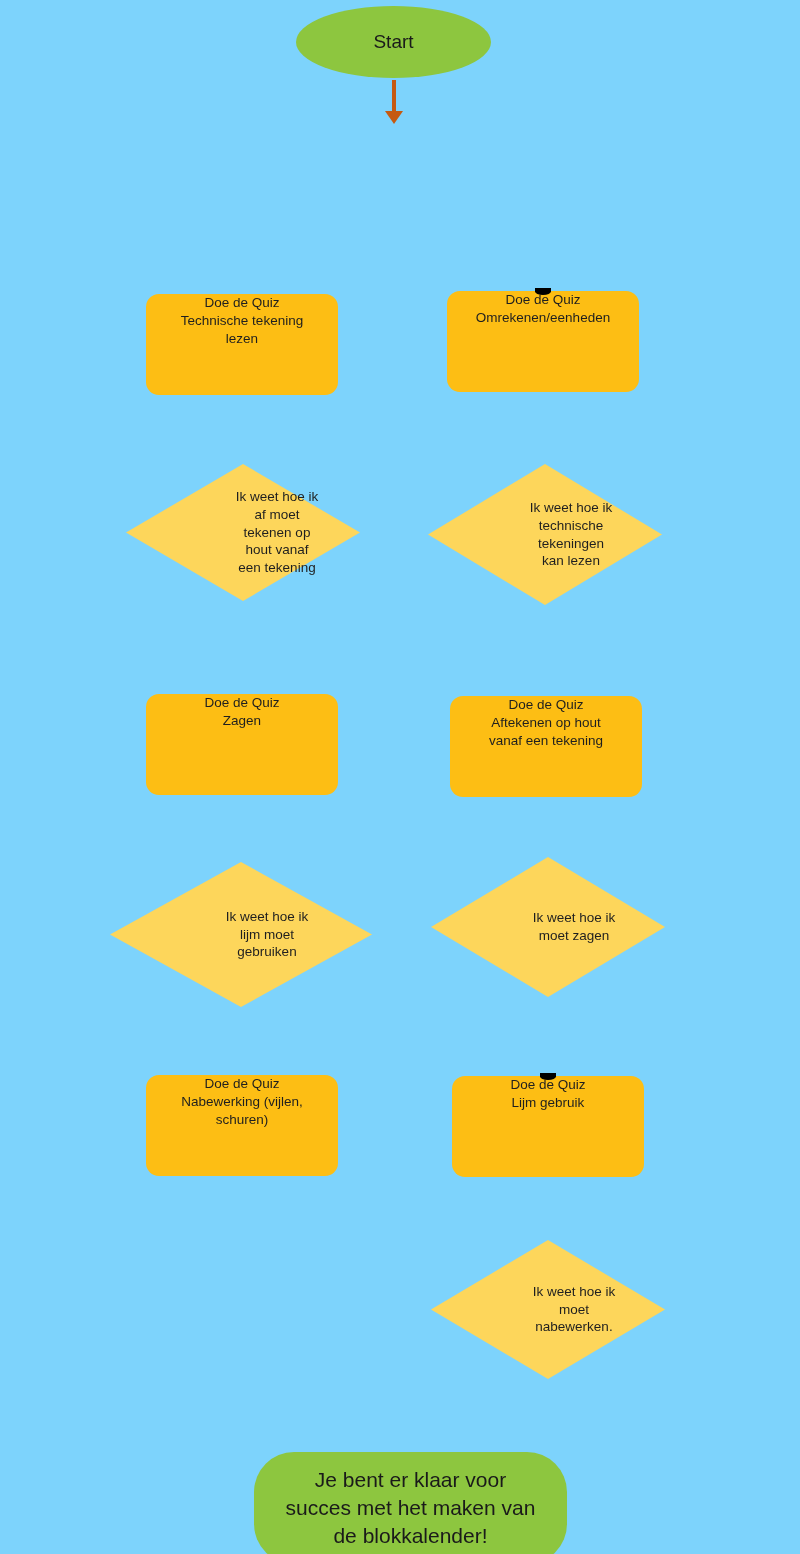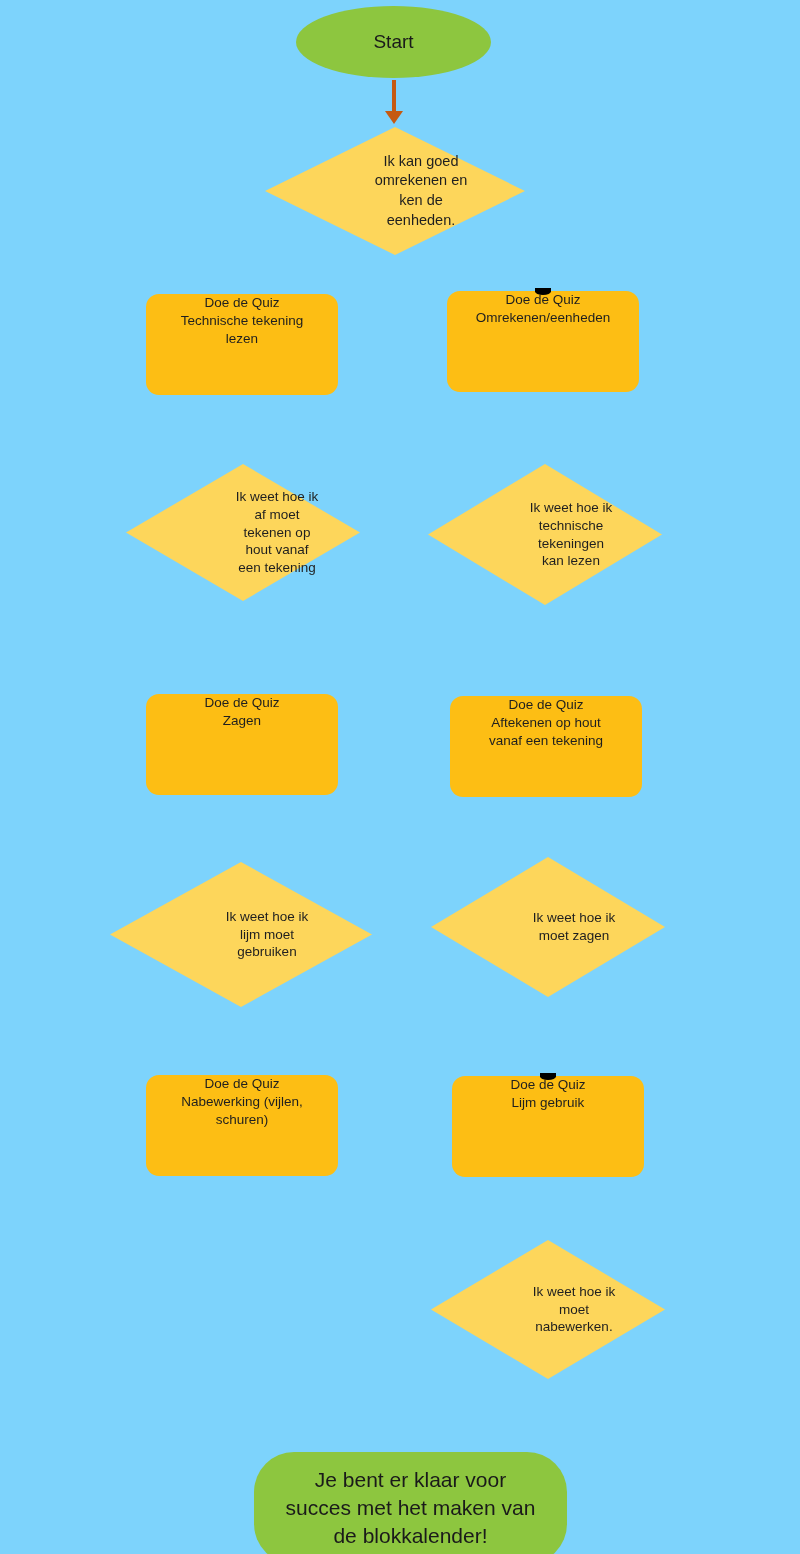--- a/index.html
+++ b/index.html
@@ -143,27 +143,20 @@
 
   <div class="node terminator ellipse" style="left:296px; top:6px; width:195px; height:72px;">
     <span class="label">Start</span>
   </div>
 
   <div class="arrow" style="left:384px; top:80px; width:20px; height:44px;">
     <div class="stem" style="height:32px;"></div>
     <div class="head"></div>
   </div>
 
-  <div class="node decision lg nudge-r nudge-u2" style="left:265px; top:127px; width:260px; height:128px;">
-    <div class="shape"></div>
-    <div class="label">Ik kan goed
-omrekenen en
-ken de
-eenheden.</div>
-  </div>
 
   <div class="node process" style="left:146px; top:294px; width:192px; height:101px;">
     <span class="label">Doe de Quiz
 Technische tekening
 lezen</span>
   </div>
 
   <div class="node process" style="left:447px; top:291px; width:192px; height:101px;">
     <div class="notch"></div>
     <span class="label">Doe de Quiz

